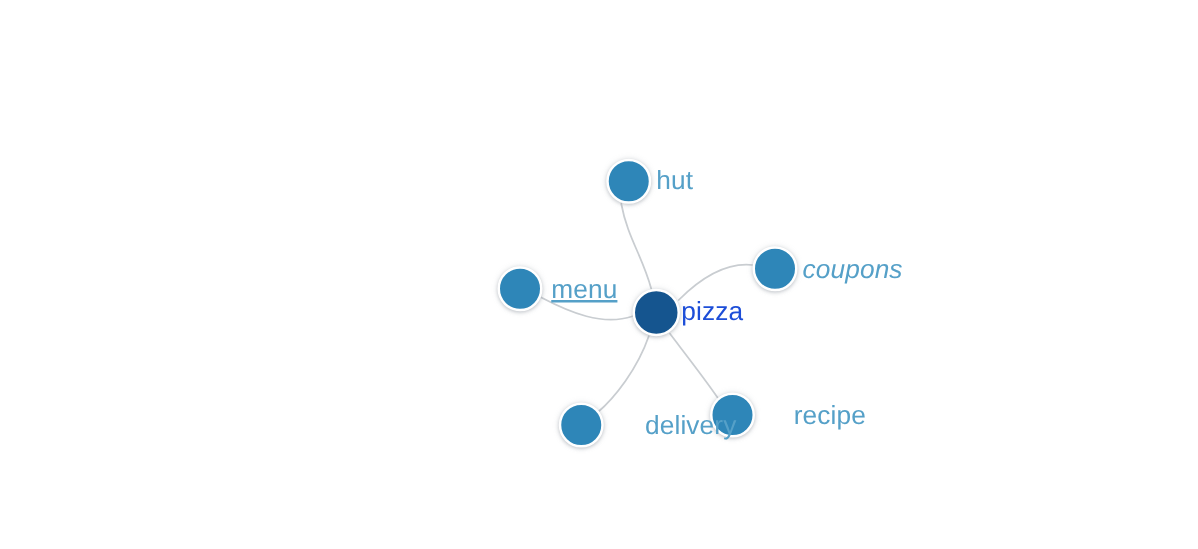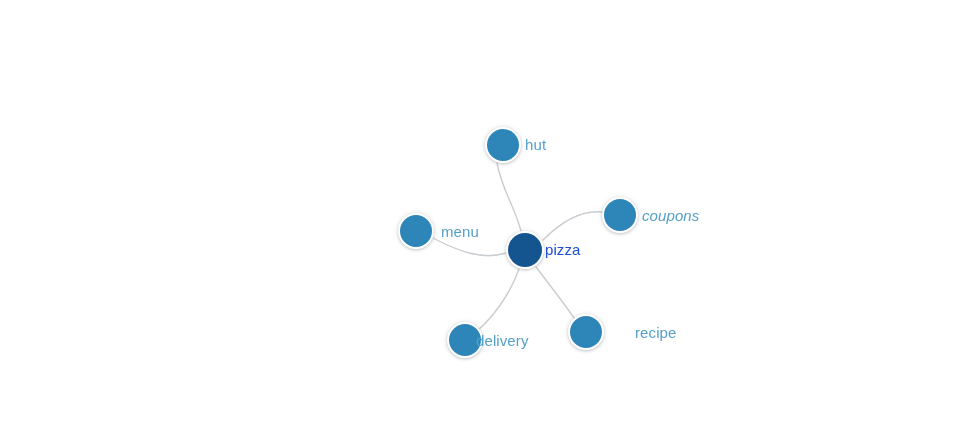--- a/index.html
+++ b/index.html
@@ -37,21 +37,21 @@
   }
   .graph-node.central {
     background: #15558f;
   }
   .graph-node.satellite {
     background: #2e86b8;
   }
   .node-label {
     position: absolute;
     font-family: "Liberation Sans", sans-serif;
-    font-size: 15px;
+    font-size: 21px;
     line-height: 15px;
     white-space: nowrap;
     color: #55a0c8;
     letter-spacing: 0.1px;
   }
   .node-label.central-label {
     color: #1d4ed8;
   }
 </style>
 </head>
@@ -74,18 +74,18 @@
       <div class="graph-node satellite" style="left: 485px; top: 127px; width: 36px; height: 36px; background: rgb(46, 134, 184);"></div>
       <div class="graph-node satellite" style="left: 602px; top: 197px; width: 36px; height: 36px; background: rgb(46, 134, 184);"></div>
       <div class="graph-node satellite" style="left: 398px; top: 213px; width: 36px; height: 36px; background: rgb(46, 134, 184);"></div>
       <div class="graph-node satellite" style="left: 447px; top: 322px; width: 36px; height: 36px; background: rgb(46, 134, 184);"></div>
       <div class="graph-node satellite" style="left: 568px; top: 314px; width: 36px; height: 36px; background: rgb(46, 134, 184);"></div>
     </div>
   <div id="labels-layer">
       <div class="node-label central-label" style="left: 545px; top: 242px;">pizza</div>
       <div class="node-label" style="left: 525px; top: 137px;">hut</div>
       <div class="node-label" style="left: 642px; top: 208px; font-style: italic;">coupons</div>
-      <div class="node-label" style="left: 441px; top: 224px;">menu</div>
-      <div class="node-label" style="left: 476px; top: 333px;">delivery</div>
+      <div class="node-label" style="left: 441px; top: 224px; text-decoration: underline;">menu</div>
+      <div class="node-label" style="left: 516px; top: 333px;">delivery</div>
       <div class="node-label" style="left: 635px; top: 325px;">recipe</div>
     </div>
 
 </div>
 
 </body></html>

